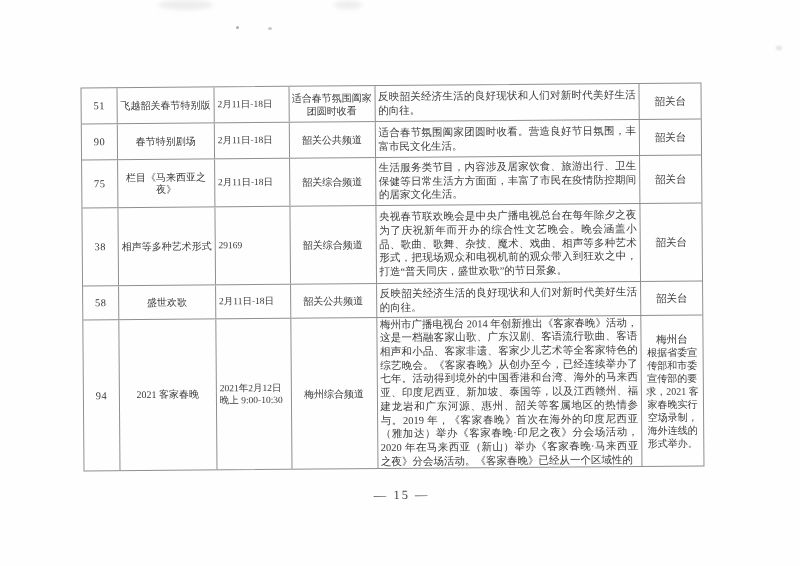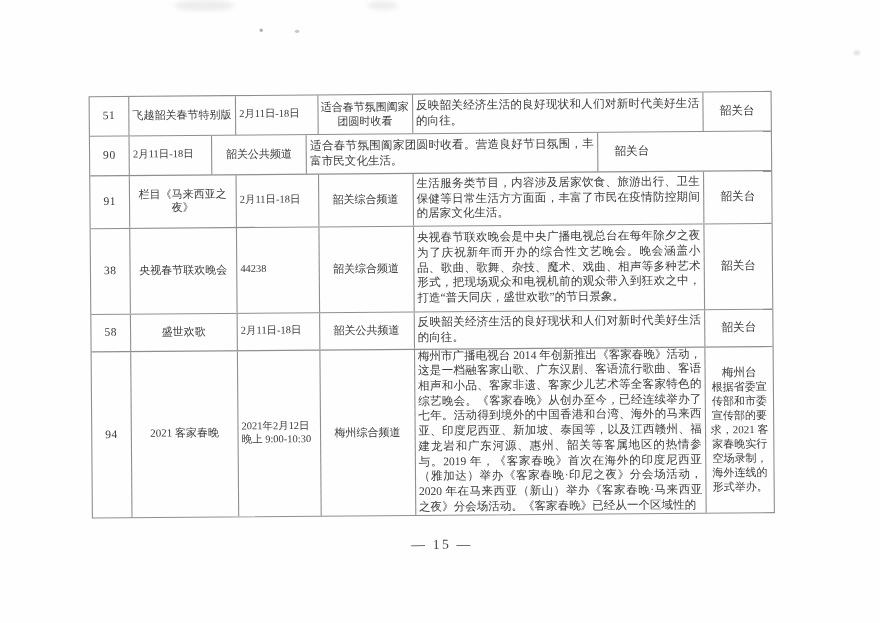--- a/index.html
+++ b/index.html
@@ -94,47 +94,48 @@
         <div class="cell c-desc">
             <div class="txt">反映韶关经济生活的良好现状和人们对新时代美好生活的向往。</div>
           </div>
         <div class="cell c-sta">
             <div>韶关台</div>
           </div>
       </div>
 
       <div class="t-row rh1">
         <div class="cell c-num">90</div>
+        <div class="cell c-name">春节特别剧场</div>
         <div class="cell c-date">2月11日-18日</div>
         <div class="cell c-chan">韶关公共频道</div>
         <div class="cell c-desc">
             <div class="txt">适合春节氛围阖家团圆时收看。营造良好节日氛围，丰富市民文化生活。</div>
           </div>
         <div class="cell c-sta">
             <div>韶关台</div>
           </div>
       </div>
 
       <div class="t-row rh2">
-        <div class="cell c-num">91</div>
+        <div class="cell c-num">75</div>
         <div class="cell c-name">栏目《马来西亚之夜》</div>
         <div class="cell c-date">2月11日-18日</div>
         <div class="cell c-chan">韶关综合频道</div>
         <div class="cell c-desc">
             <div class="txt">生活服务类节目，内容涉及居家饮食、旅游出行、卫生保健等日常生活方方面面，丰富了市民在疫情防控期间的居家文化生活。</div>
           </div>
         <div class="cell c-sta">
             <div>韶关台</div>
           </div>
       </div>
 
       <div class="t-row rh3">
         <div class="cell c-num">38</div>
-        <div class="cell c-name">央视春节联欢晚会</div>
-        <div class="cell c-date">44238</div>
+        <div class="cell c-name">相声等多种艺术形式</div>
+        <div class="cell c-date">29169</div>
         <div class="cell c-chan">韶关综合频道</div>
         <div class="cell c-desc">
             <div class="txt">央视春节联欢晚会是中央广播电视总台在每年除夕之夜为了庆祝新年而开办的综合性文艺晚会。晚会涵盖小品、歌曲、歌舞、杂技、魔术、戏曲、相声等多种艺术形式，把现场观众和电视机前的观众带入到狂欢之中，打造“普天同庆，盛世欢歌”的节日景象。</div>
           </div>
         <div class="cell c-sta">
             <div>韶关台</div>
           </div>
       </div>
 
       <div class="t-row rh4">

